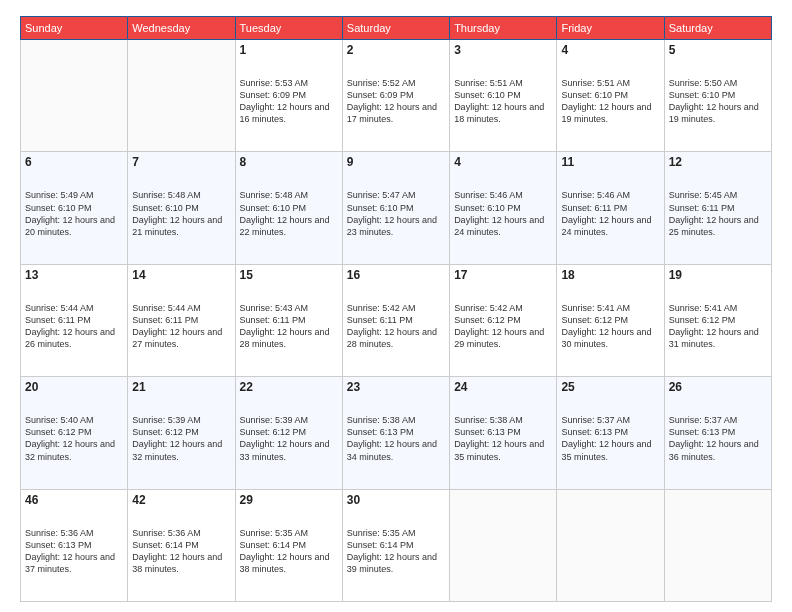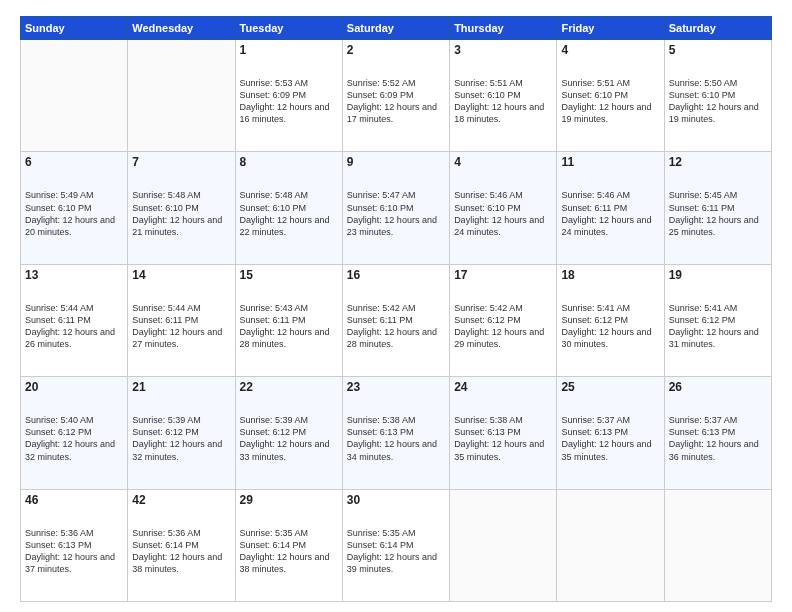--- a/index.html
+++ b/index.html
@@ -55,24 +55,24 @@
       color: #333;
     }
     .calendar {
       flex: 1;
       border: 1px solid #ccc;
       border-collapse: collapse;
       width: 100%;
       table-layout: fixed;
     }
     .calendar thead tr th {
-      background-color: #1d4ed8;
+      background-color: #ef4444;
       color: #fff;
       font-size: 11px;
-      font-weight: bold;
+      font-weight: normal;
       padding: 5px 4px;
       text-align: left;
       border: 1px solid #1a5a9a;
     }
     .calendar tbody tr td {
       vertical-align: top;
       border: 1px solid #ccc;
       padding: 3px 4px;
       font-size: 9px;
       color: #333;

